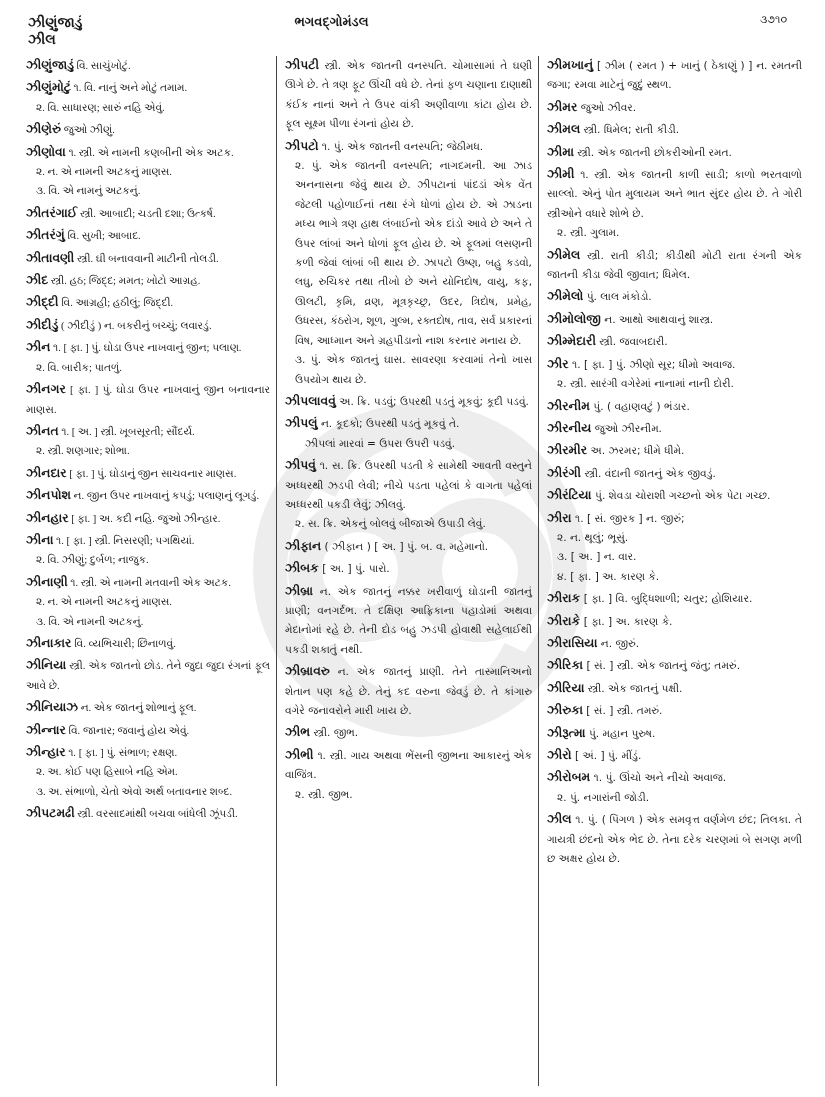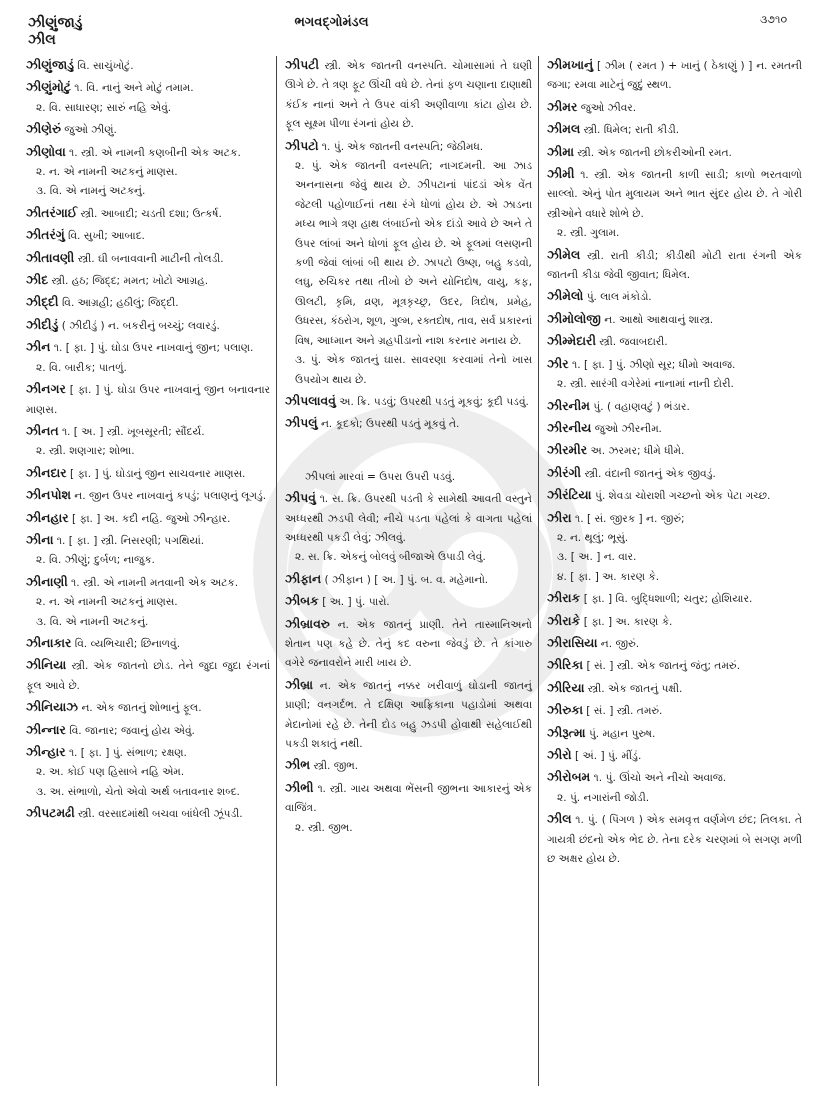--- a/index.html
+++ b/index.html
@@ -24,26 +24,26 @@
     }
     .page-number {
       position: absolute; right: 38px; top: 14px; font-size: 11px; font-family: Liberation Mono, monospace;
     }
     .columns {
       position: absolute; top: 56px; left: 22px; width: 790px; height: 1030px;
       display: grid; grid-template-columns: 254px 262px 270px; z-index: 1;
     }
     .col { padding: 0 6px 0 8px; box-sizing: border-box; }
     .col + .col { border-left: 1px solid #444; }
-    .col:first-child { padding-left: 4px; }
+    .col:first-child { padding-left: 4px; font-family: Liberation Serif, serif; }
     .entry { font-size: 10.6px; line-height: 19.4px; margin-bottom: 3px; text-align: justify; }
     .hw { font-weight: bold; font-size: 12.3px; }
     .sense { display: block; padding-left: 10px; }
     .first-line { display: block; }
-    .subline { display: block; padding-left: 20px; margin-top: 33px; }
+    .subline { display: block; padding-left: 20px; }
   </style>
 </head>
 <body>
 
 <svg class="watermark" viewBox="0 0 420 420">
   <g fill="none" stroke="#ededed" stroke-width="34">
     <circle cx="210" cy="210" r="150"></circle>
     <path d="M110 130 A110 110 0 0 1 310 130"></path>
     <path d="M110 290 A110 110 0 0 0 310 290"></path>
     <circle cx="150" cy="210" r="55"></circle>
@@ -165,24 +165,24 @@
         <span class="first-line"><span class="hw">ઝીપવું</span><span> ૧. સ. ક્રિ. ઉપરથી પડતી કે સામેથી આવતી વસ્તુને અધ્ધરથી ઝડપી લેવી; નીચે પડતા પહેલાં કે વાગતા પહેલાં અધ્ધરથી પકડી લેવું; ઝીલવું.</span></span>
         <span class="sense">૨. સ. ક્રિ. એકનું બોલવું બીજાએ ઉપાડી લેવું.</span>
       </div>
       <div class="entry">
         <span class="first-line"><span class="hw">ઝીફાન</span><span> ( ઝીફાન ) [ અ. ] પું. બ. વ. મહેમાનો.</span></span>
       </div>
       <div class="entry">
         <span class="first-line"><span class="hw">ઝીબક</span><span> [ અ. ] પું. પારો.</span></span>
       </div>
       <div class="entry">
+        <span class="first-line"><span class="hw">ઝીબ્રા</span><span> ન. એક જાતનું નક્કર ખરીવાળું ઘોડાની જાતનું પ્રાણી; વનગર્દભ. તે દક્ષિણ આફ્રિકાના પહાડોમાં અથવા મેદાનોમાં રહે છે. તેની દોડ બહુ ઝડપી હોવાથી સહેલાઈથી પકડી શકાતું નથી.</span></span>
+      </div>
+      <div class="entry">
         <span class="first-line"><span class="hw">ઝીબ્રાવરુ</span><span> ન. એક જાતનું પ્રાણી. તેને તાસ્માનિઅનો શેતાન પણ કહે છે. તેનું કદ વરુના જેવડું છે. તે કાંગારુ વગેરે જનાવરોને મારી ખાય છે.</span></span>
-      </div>
-      <div class="entry">
-        <span class="first-line"><span class="hw">ઝીબ્રા</span><span> ન. એક જાતનું નક્કર ખરીવાળું ઘોડાની જાતનું પ્રાણી; વનગર્દભ. તે દક્ષિણ આફ્રિકાના પહાડોમાં અથવા મેદાનોમાં રહે છે. તેની દોડ બહુ ઝડપી હોવાથી સહેલાઈથી પકડી શકાતું નથી.</span></span>
       </div>
       <div class="entry">
         <span class="first-line"><span class="hw">ઝીભ</span><span> સ્ત્રી. જીભ.</span></span>
       </div>
       <div class="entry">
         <span class="first-line"><span class="hw">ઝીભી</span><span> ૧. સ્ત્રી. ગાય અથવા ભેંસની જીભના આકારનું એક વાજિંત્ર.</span></span>
         <span class="sense">૨. સ્ત્રી. જીભ.</span>
       </div>
     </div>
   <div class="col">

